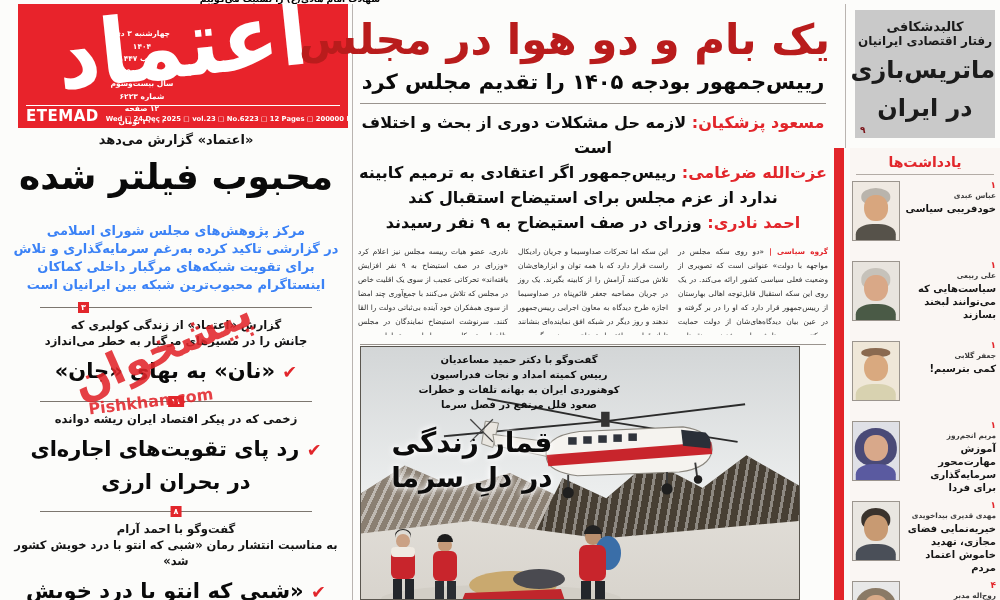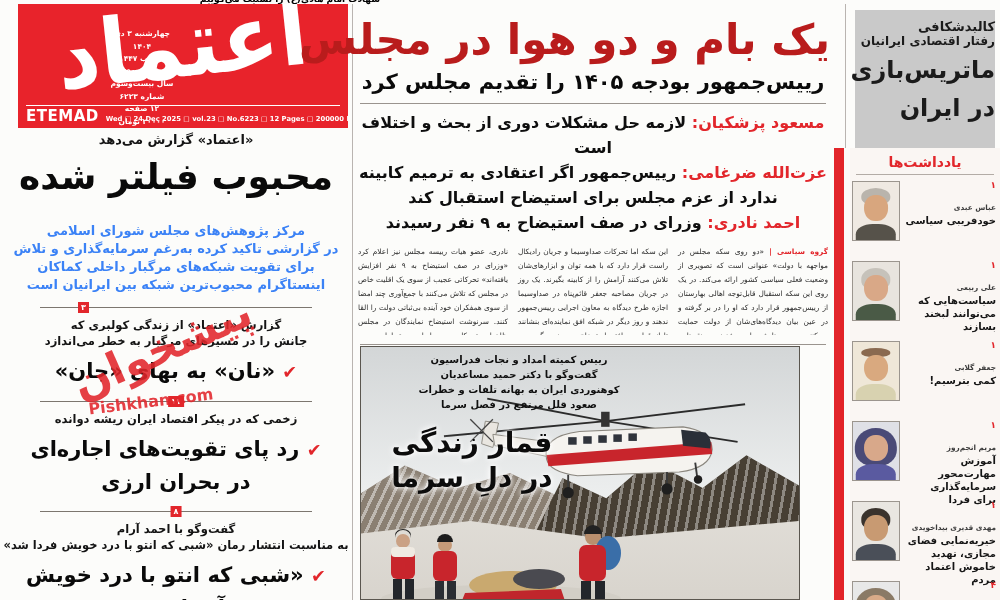--- a/index.html
+++ b/index.html
@@ -59,36 +59,36 @@
   .heli { position:absolute; left:66px; top:34px; width:320px; height:150px; }
   .rescuers { position:absolute; left:0; bottom:-6px; width:440px; height:86px; }
   .photo-caption { position:absolute; right:172px; top:5px; width:216px; direction:rtl;
                    text-align:center; font-size:10px; font-weight:bold; line-height:15px;
                    color:#101010; }
   .photo-title { position:absolute; left:26px; top:78px; width:170px; direction:rtl;
                  text-align:center; font-size:28px; line-height:35px; font-weight:bold;
                  color:#0c0c0c; text-shadow:0 0 5px #fff, 0 0 9px #fff; }
 
   
-  .promo { position:absolute; left:855px; top:10px; width:140px; height:156px;
-           background:#c9c9c9; direction:rtl; color:#1b1b1b; }
+  .promo { position:absolute; left:855px; top:10px; width:140px; height:128px;
+           background:#c9c9c9; direction:rtl; text-align:center; color:#1b1b1b; }
   .promo .k1 { margin-top:9px; font-size:13px; font-weight:bold; }
   .promo .k2 { font-size:12px; font-weight:bold; }
   .promo .t  { font-size:24px; font-weight:bold; line-height:31px; margin-top:7px; }
   .promo .pg { position:absolute; left:5px; bottom:3px; font-size:9px; font-weight:bold; color:#7a1016; }
 
   .notes { position:absolute; left:850px; top:148px; width:150px; height:452px;
            background:#faf6f3; direction:rtl; overflow:hidden; }
   .notes-header { margin:6px 8px 4px 8px; font-size:14px; font-weight:bold; color:#e2262b;
                   text-align:center; }
   .notes-hr { height:1px; background:#b3aca6; margin:0 6px; }
   .note { position:relative; height:80px; padding:6px 4px 0 2px; display:flex; gap:5px; }
   .note .txt { flex:1; text-align:right; }
   .note .pgnum { color:#e2262b; font-size:9px; font-weight:bold; line-height:9px; }
-  .note .author { font-size:7.3px; font-weight:bold; color:#3c3c3c; margin-top:13px; }
+  .note .author { font-size:7.3px; font-weight:bold; color:#3c3c3c; margin-top:1px; }
   .note .ntitle { font-size:10px; line-height:13px; font-weight:bold; color:#151515; margin-top:2px; }
   .avatar { width:48px; height:60px; border:1px solid #9b958e; position:relative;
             overflow:hidden; background:var(--bg,#ddd); flex:none; }
   .avatar .hair { position:absolute; left:50%; top:10%; width:var(--hairw,64%); height:var(--hairh,38%);
                   transform:translateX(-50%); background:var(--hair,#555); border-radius:50% 50% 42% 42%; }
   .avatar .head { position:absolute; left:50%; top:22%; width:52%; height:46%;
                   transform:translateX(-50%); background:var(--skin,#d8a988); border-radius:46%; }
   .avatar .torso{ position:absolute; left:50%; bottom:-14%; width:88%; height:42%;
                   transform:translateX(-50%); background:var(--shirt,#666); border-radius:42% 42% 0 0; }
 
@@ -232,22 +232,22 @@
         <rect x="234" y="62" width="10" height="24" fill="#23262b"></rect>
     </g>
     <g>
       <ellipse cx="152" cy="66" rx="44" ry="14" fill="#c9a96f"></ellipse>
       <ellipse cx="178" cy="60" rx="26" ry="10" fill="#4a4a50"></ellipse>
       <path d="M104,74 L200,70 L204,82 L100,84 Z" fill="#c0262c"></path>
     </g>
   </svg>
 
   <div class="photo-caption">
+    <div>گفت‌وگو با دکتر حمید مساعدیان</div>
     <div>رییس کمیته امداد و نجات فدراسیون</div>
-    <div>گفت‌وگو با دکتر حمید مساعدیان</div>
     <div>کوهنوردی ایران به بهانه تلفات و خطرات</div>
     <div>صعود قلل مرتفع در فصل سرما</div>
   </div>
   <div class="photo-title">
     <div>قمار زندگی</div>
     <div>در دلِ سرما</div>
   </div>
 </div>
 
 <div class="promo">
@@ -370,21 +370,21 @@
     <span class="check">✔</span>
     <span>رد پای تقویت‌های اجاره‌ای</span>
     <div>در بحران ارزی</div>
   </div>
   <div class="divider">
     <span class="badge c">۸</span>
   </div>
 
   <div class="kicker-sm">
     <div>گفت‌وگو با احمد آرام</div>
-    <div>به مناسبت انتشار رمان «شبی که انتو با درد خویش فردا شد»</div>
+    <div>به مناسبت انتشار رمان «شبی که انتو با درد خویش کشور شد»</div>
   </div>
   <div class="lc-h2">
     <span class="check">✔</span>
     <span>«شبی که انتو با درد خویش آشنا شد»</span>
   </div>
 </div>
 
 <div class="watermark-fa">پیشخوان</div>
 <div class="watermark-en">Pishkhan.com</div>
 

